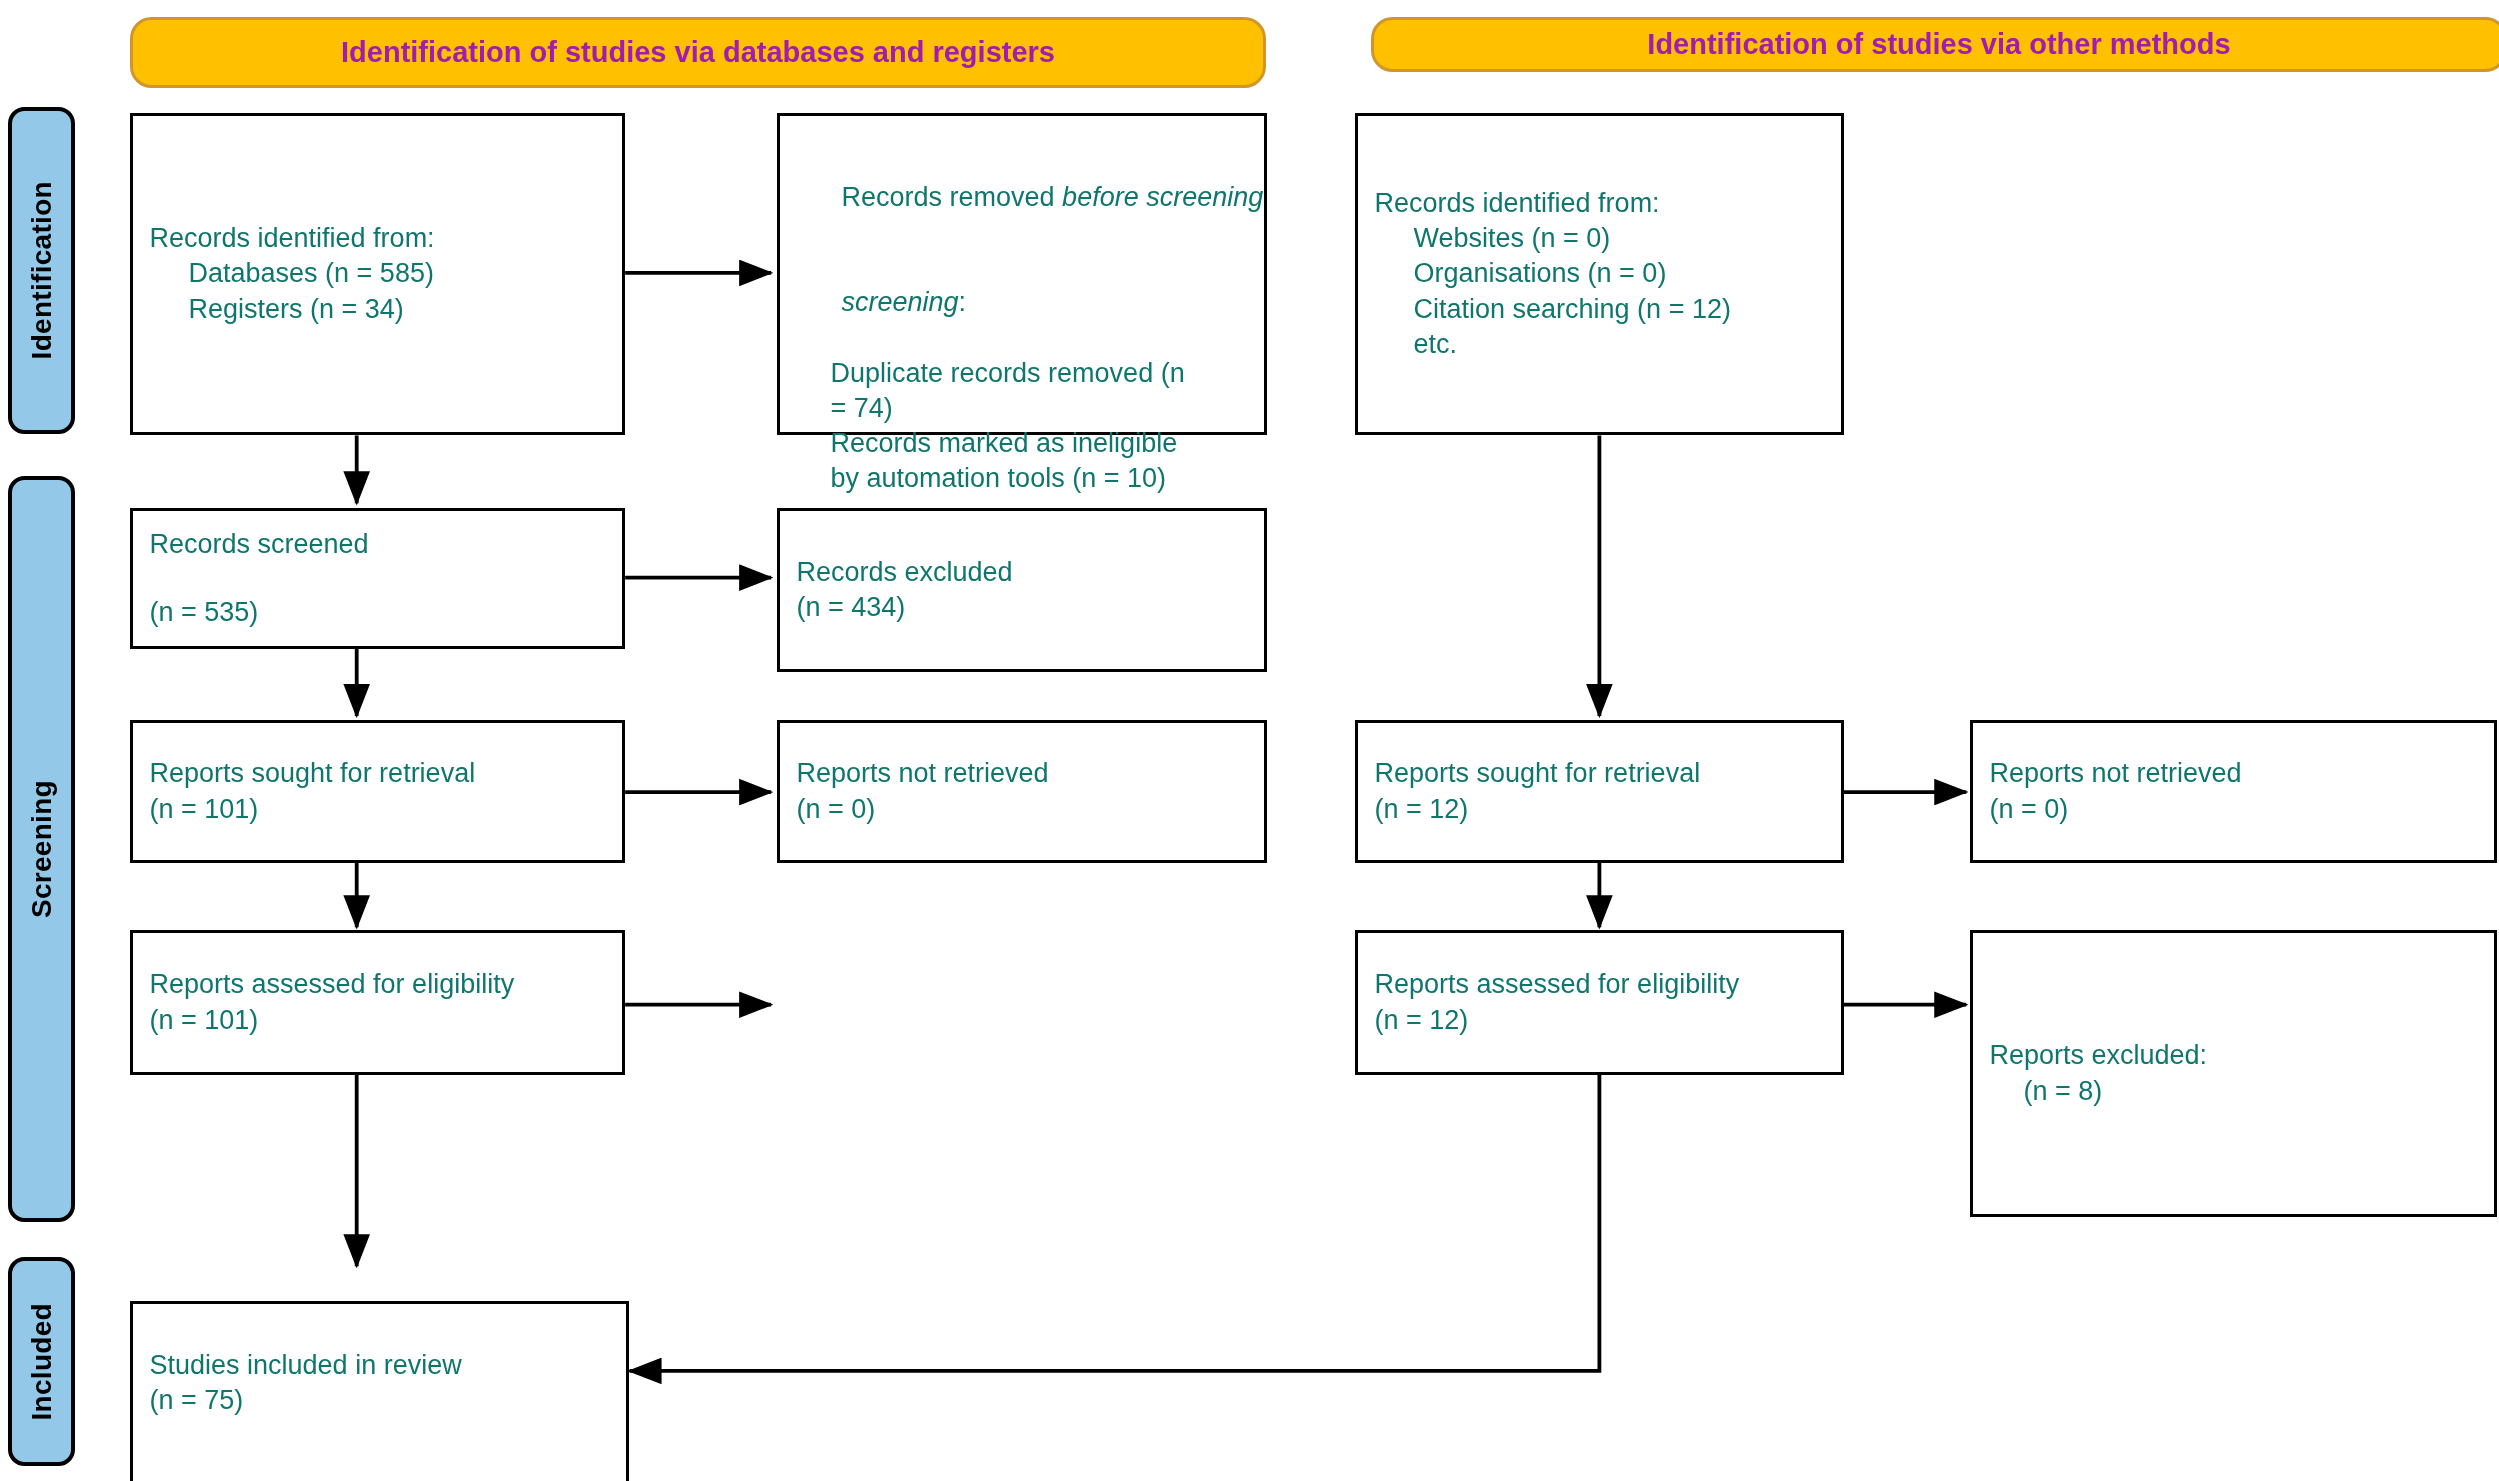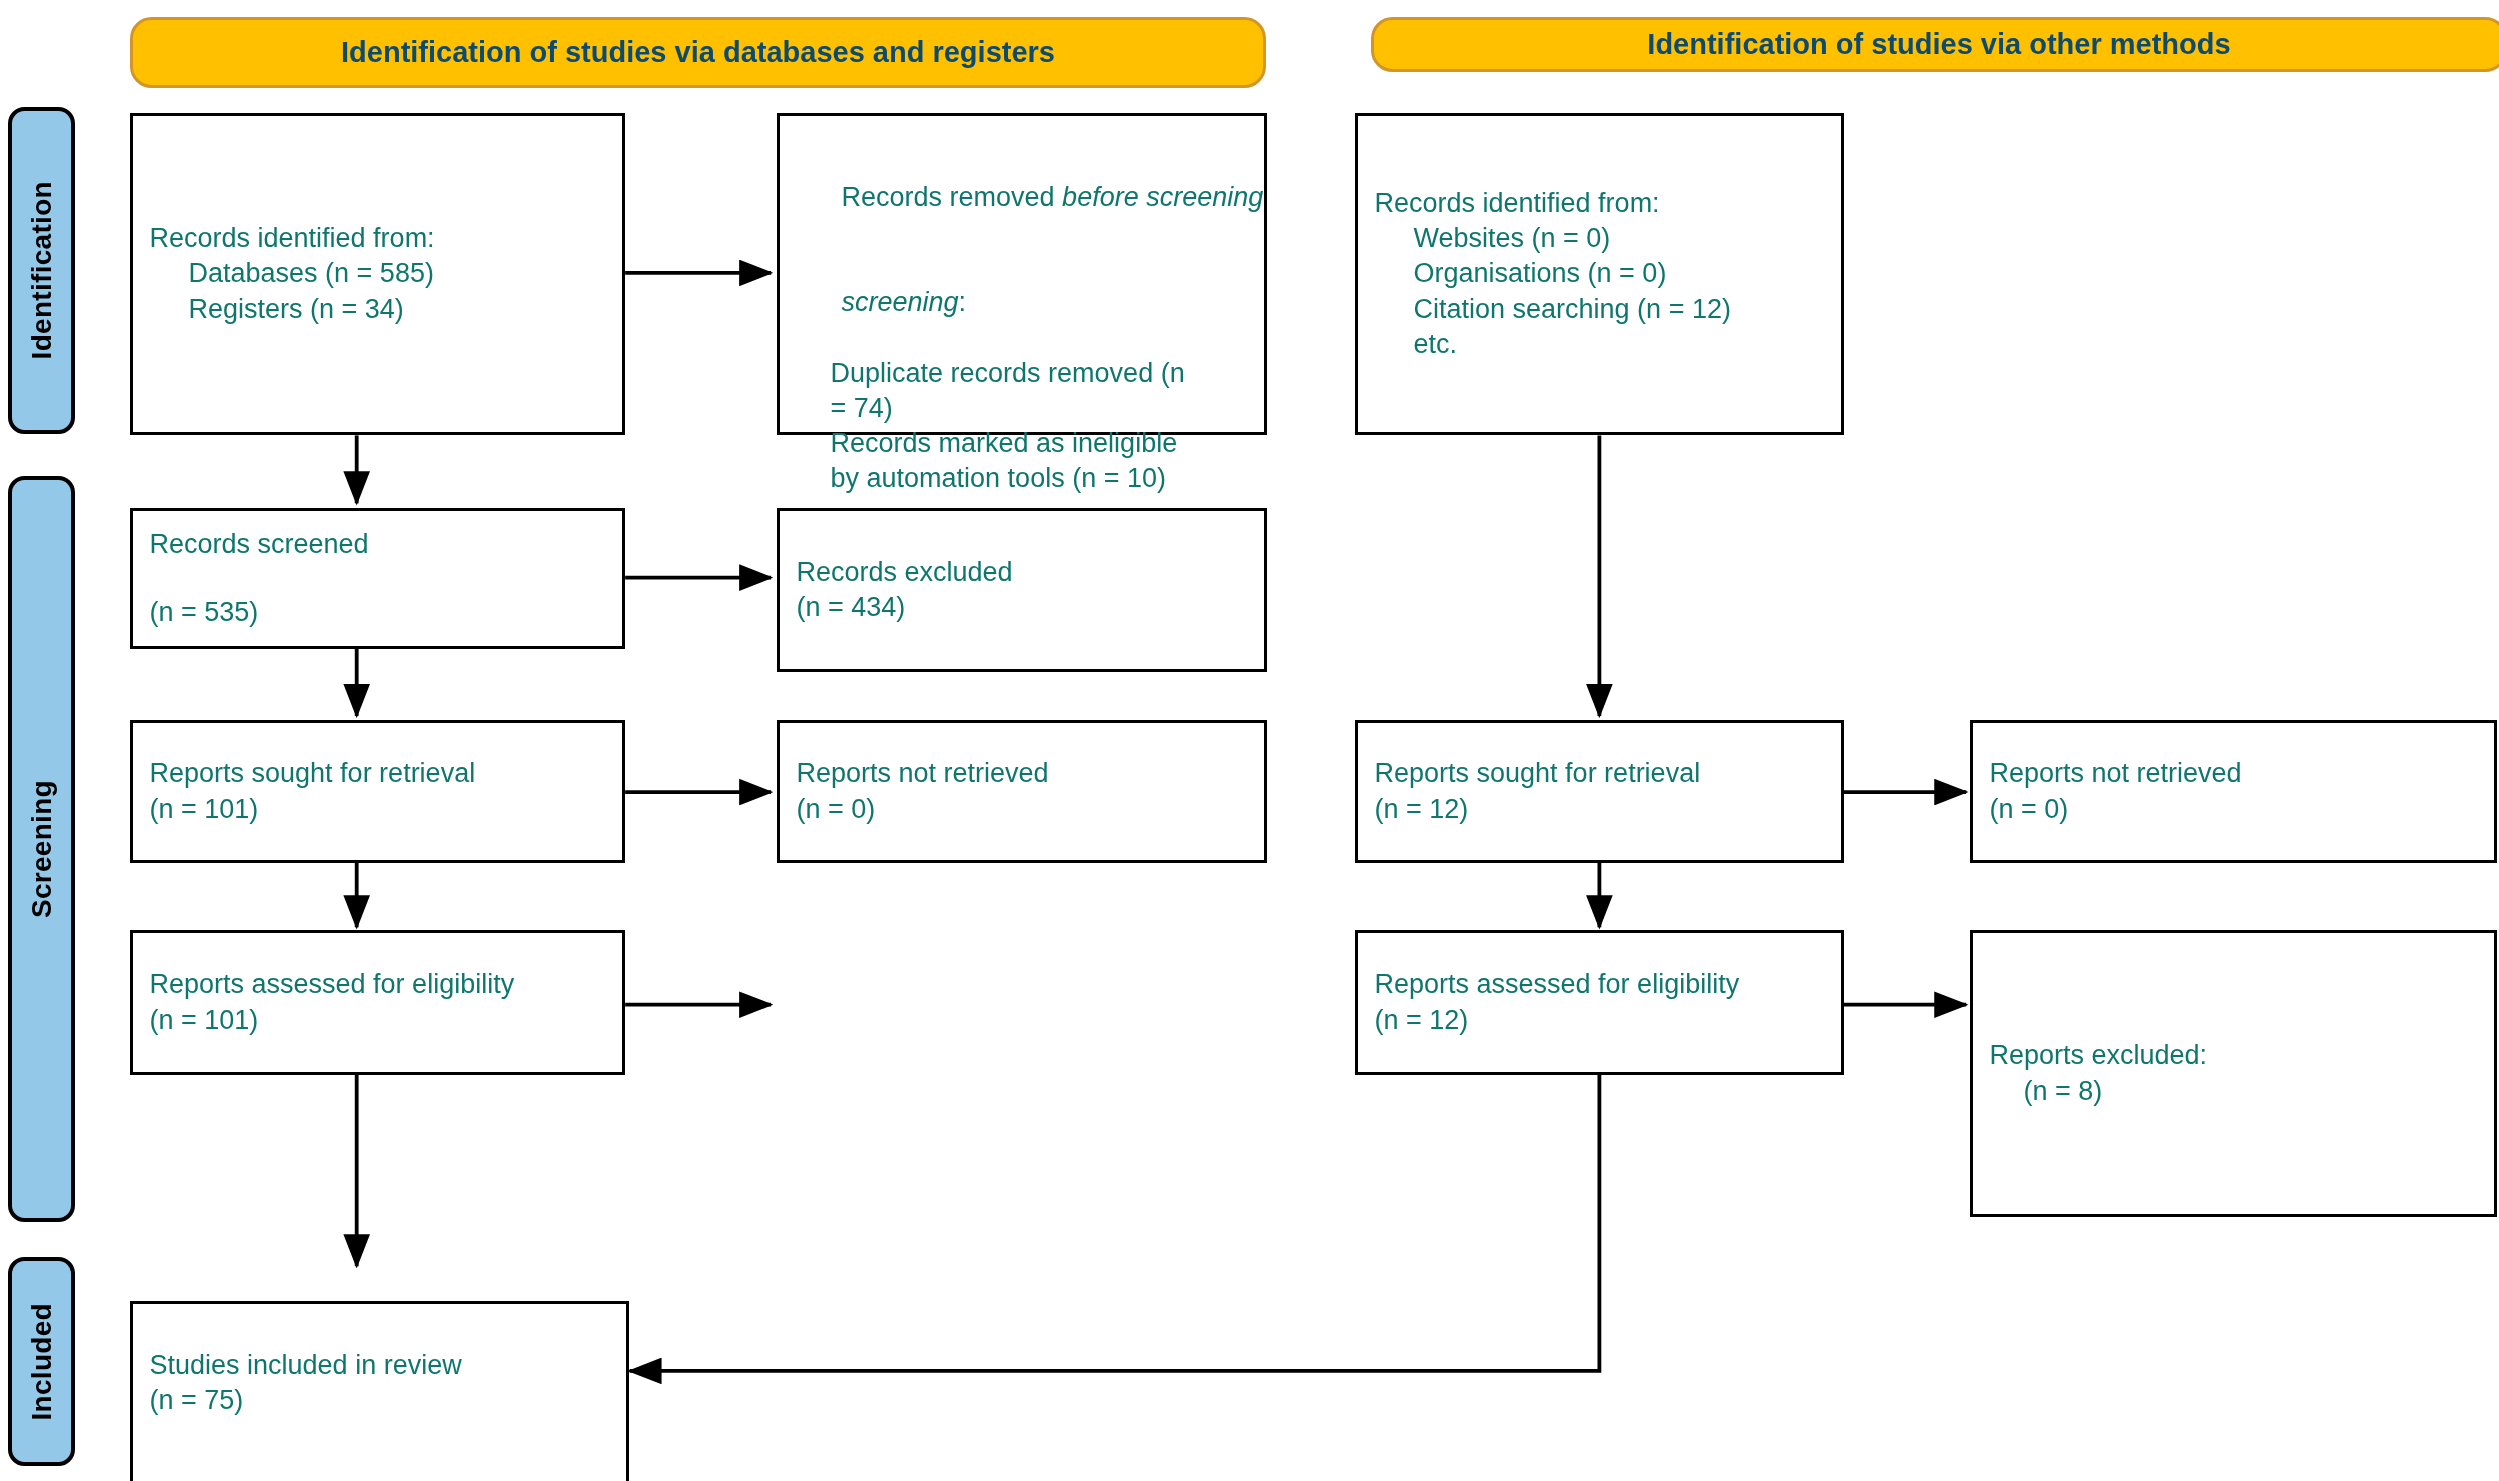--- a/index.html
+++ b/index.html
@@ -47,21 +47,21 @@
     border: 3.2px solid #D2952A;
     border-radius: 21.6px;
     box-sizing: border-box;
     display: flex;
     align-items: center;
     justify-content: center;
   }
   .banner .banner-label {
     font-weight: bold;
     font-size: 29px;
-    color: #0c4a6e;
+    color: #a21caf;
     text-align: center;
     white-space: nowrap;
   }
 
   
   .flowbox {
     position: absolute;
     background: #ffffff;
     border: 3.2px solid #000000;
     box-sizing: border-box;

